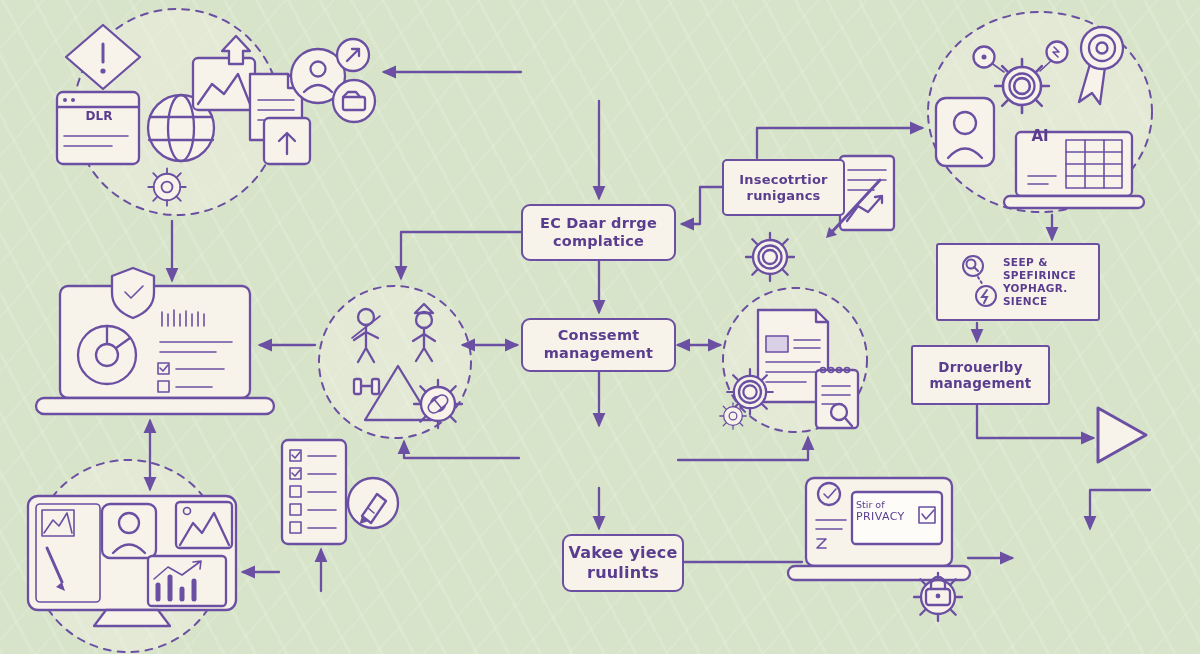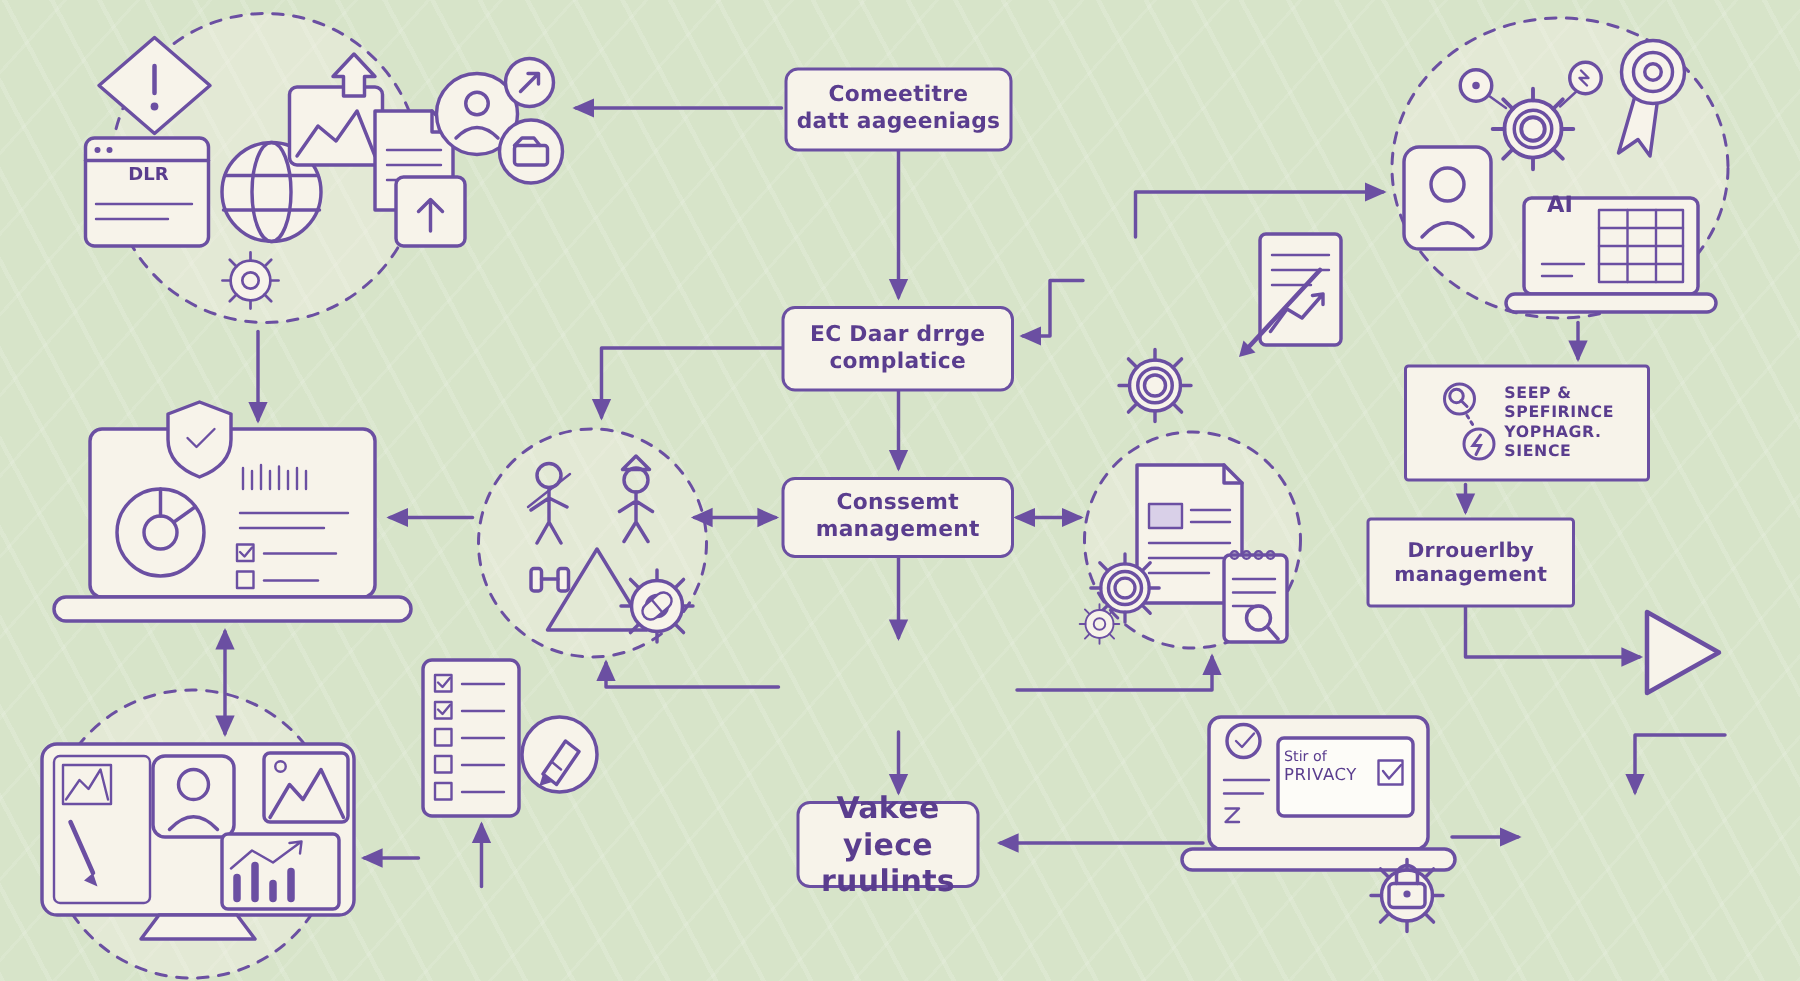--- a/index.html
+++ b/index.html
@@ -283,41 +283,41 @@
       <path class="fillink" d="M362,516 l-2.5,8 l8,-2.5 z"></path>
     </g>
 
     <g>
       <path class="paper thick" d="M1098,408 L1098,462 L1146,435 Z"></path>
     </g>
 
   </g>
 </svg>
 
-<div class="box" style="left:523px;top:45px;width:152px;height:56px;font-size:14.5px">
-  <span>Comeetitre</span>
-  <span>datt aageeniags</span>
-</div>
 
 <div class="box" style="left:521px;top:204px;width:155px;height:57px;font-size:14.5px">
   <span>EC Daar drrge</span>
   <span>complatice</span>
 </div>
 
 <div class="box" style="left:521px;top:318px;width:155px;height:54px;font-size:14.5px">
   <span>Conssemt</span>
   <span>management</span>
 </div>
 
 
-<div class="box" style="left:531px;top:534px;width:122px;height:58px;font-size:20px">
+<div class="box" style="left:562px;top:534px;width:122px;height:58px;font-size:16px">
   <span>Vakee yiece</span>
   <span>ruulints</span>
 </div>
 
+<div class="box" style="left:722px;top:159px;width:123px;height:57px;font-size:13px;border-radius:5px">
+  <span>Insecotrtior</span>
+  <span>runigancs</span>
+</div>
 
 <div class="box sq" style="left:936px;top:243px;width:164px;height:78px">
   <div class="seep-inner">
     <svg width="38" height="62" viewBox="0 0 38 62">
       <g stroke="#6b4fa2" stroke-width="2" fill="none" stroke-linecap="round">
         <circle cx="13" cy="15" r="10" fill="#f7f3ea"></circle>
         <circle cx="11" cy="13" r="4.5"></circle>
         <path d="M14,16 L18,20"></path>
         <path stroke-dasharray="2 3" d="M18,26 L23,34"></path>
         <circle cx="26" cy="45" r="10" fill="#f7f3ea"></circle>

